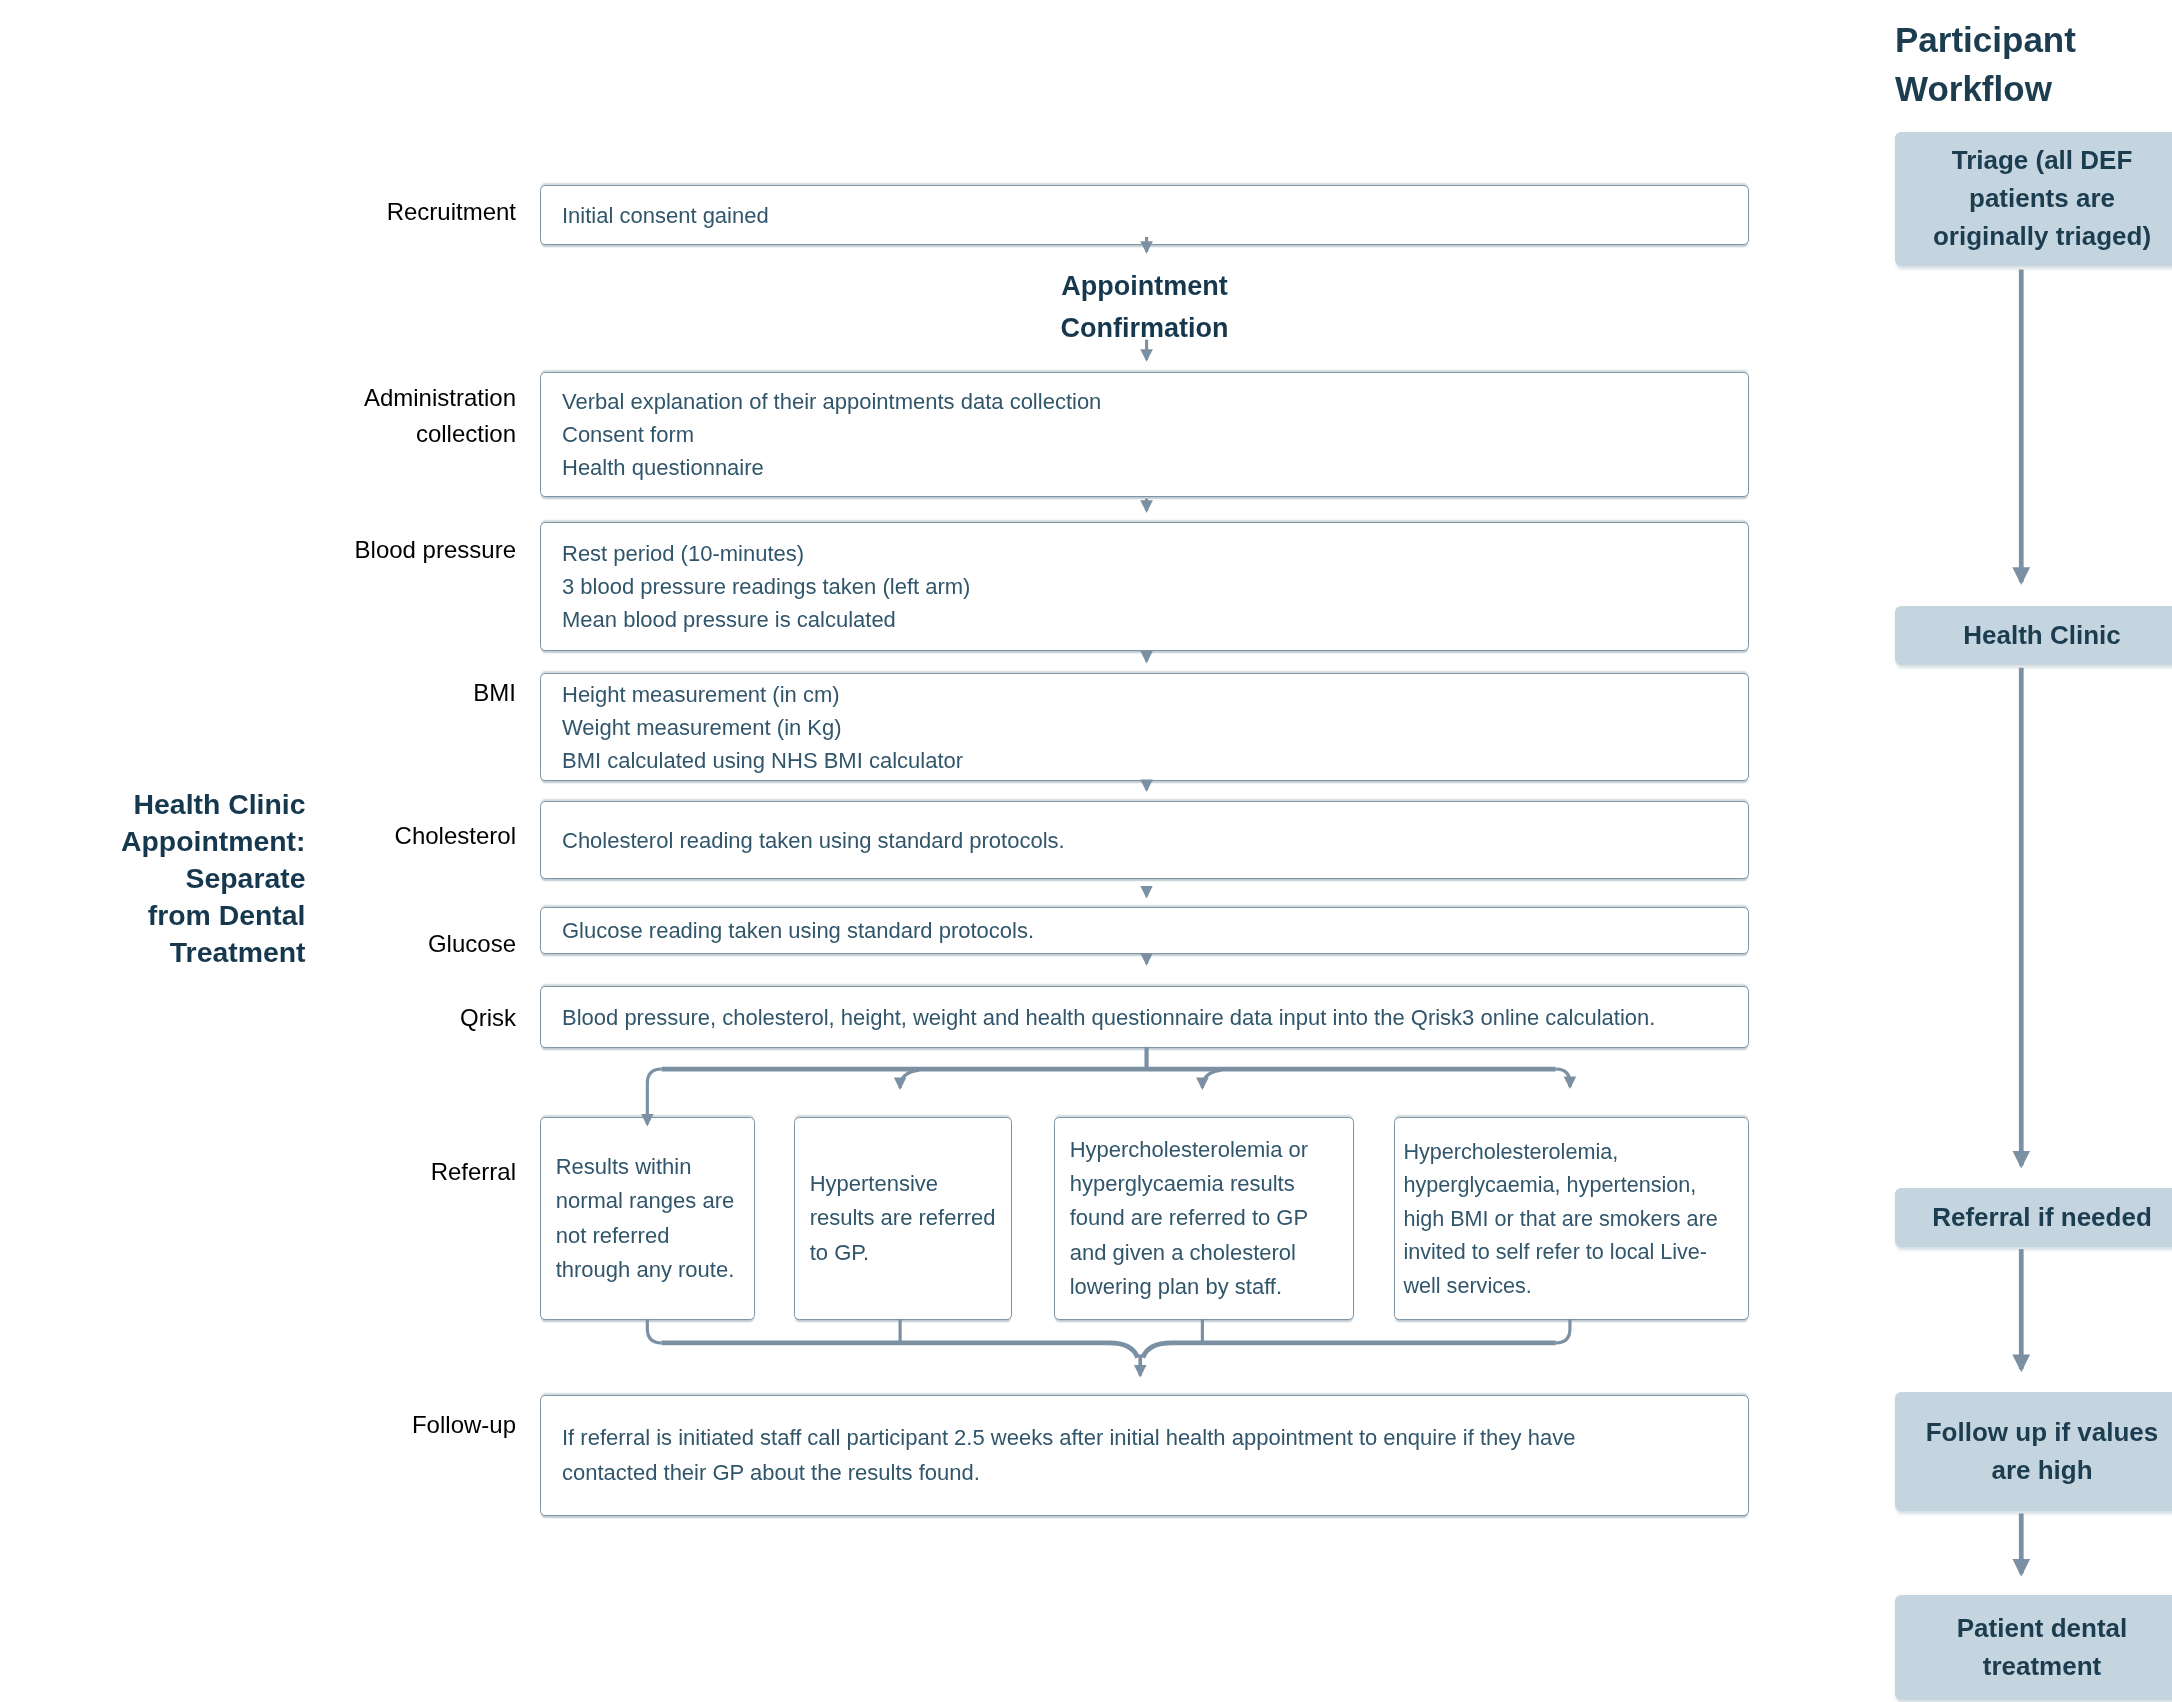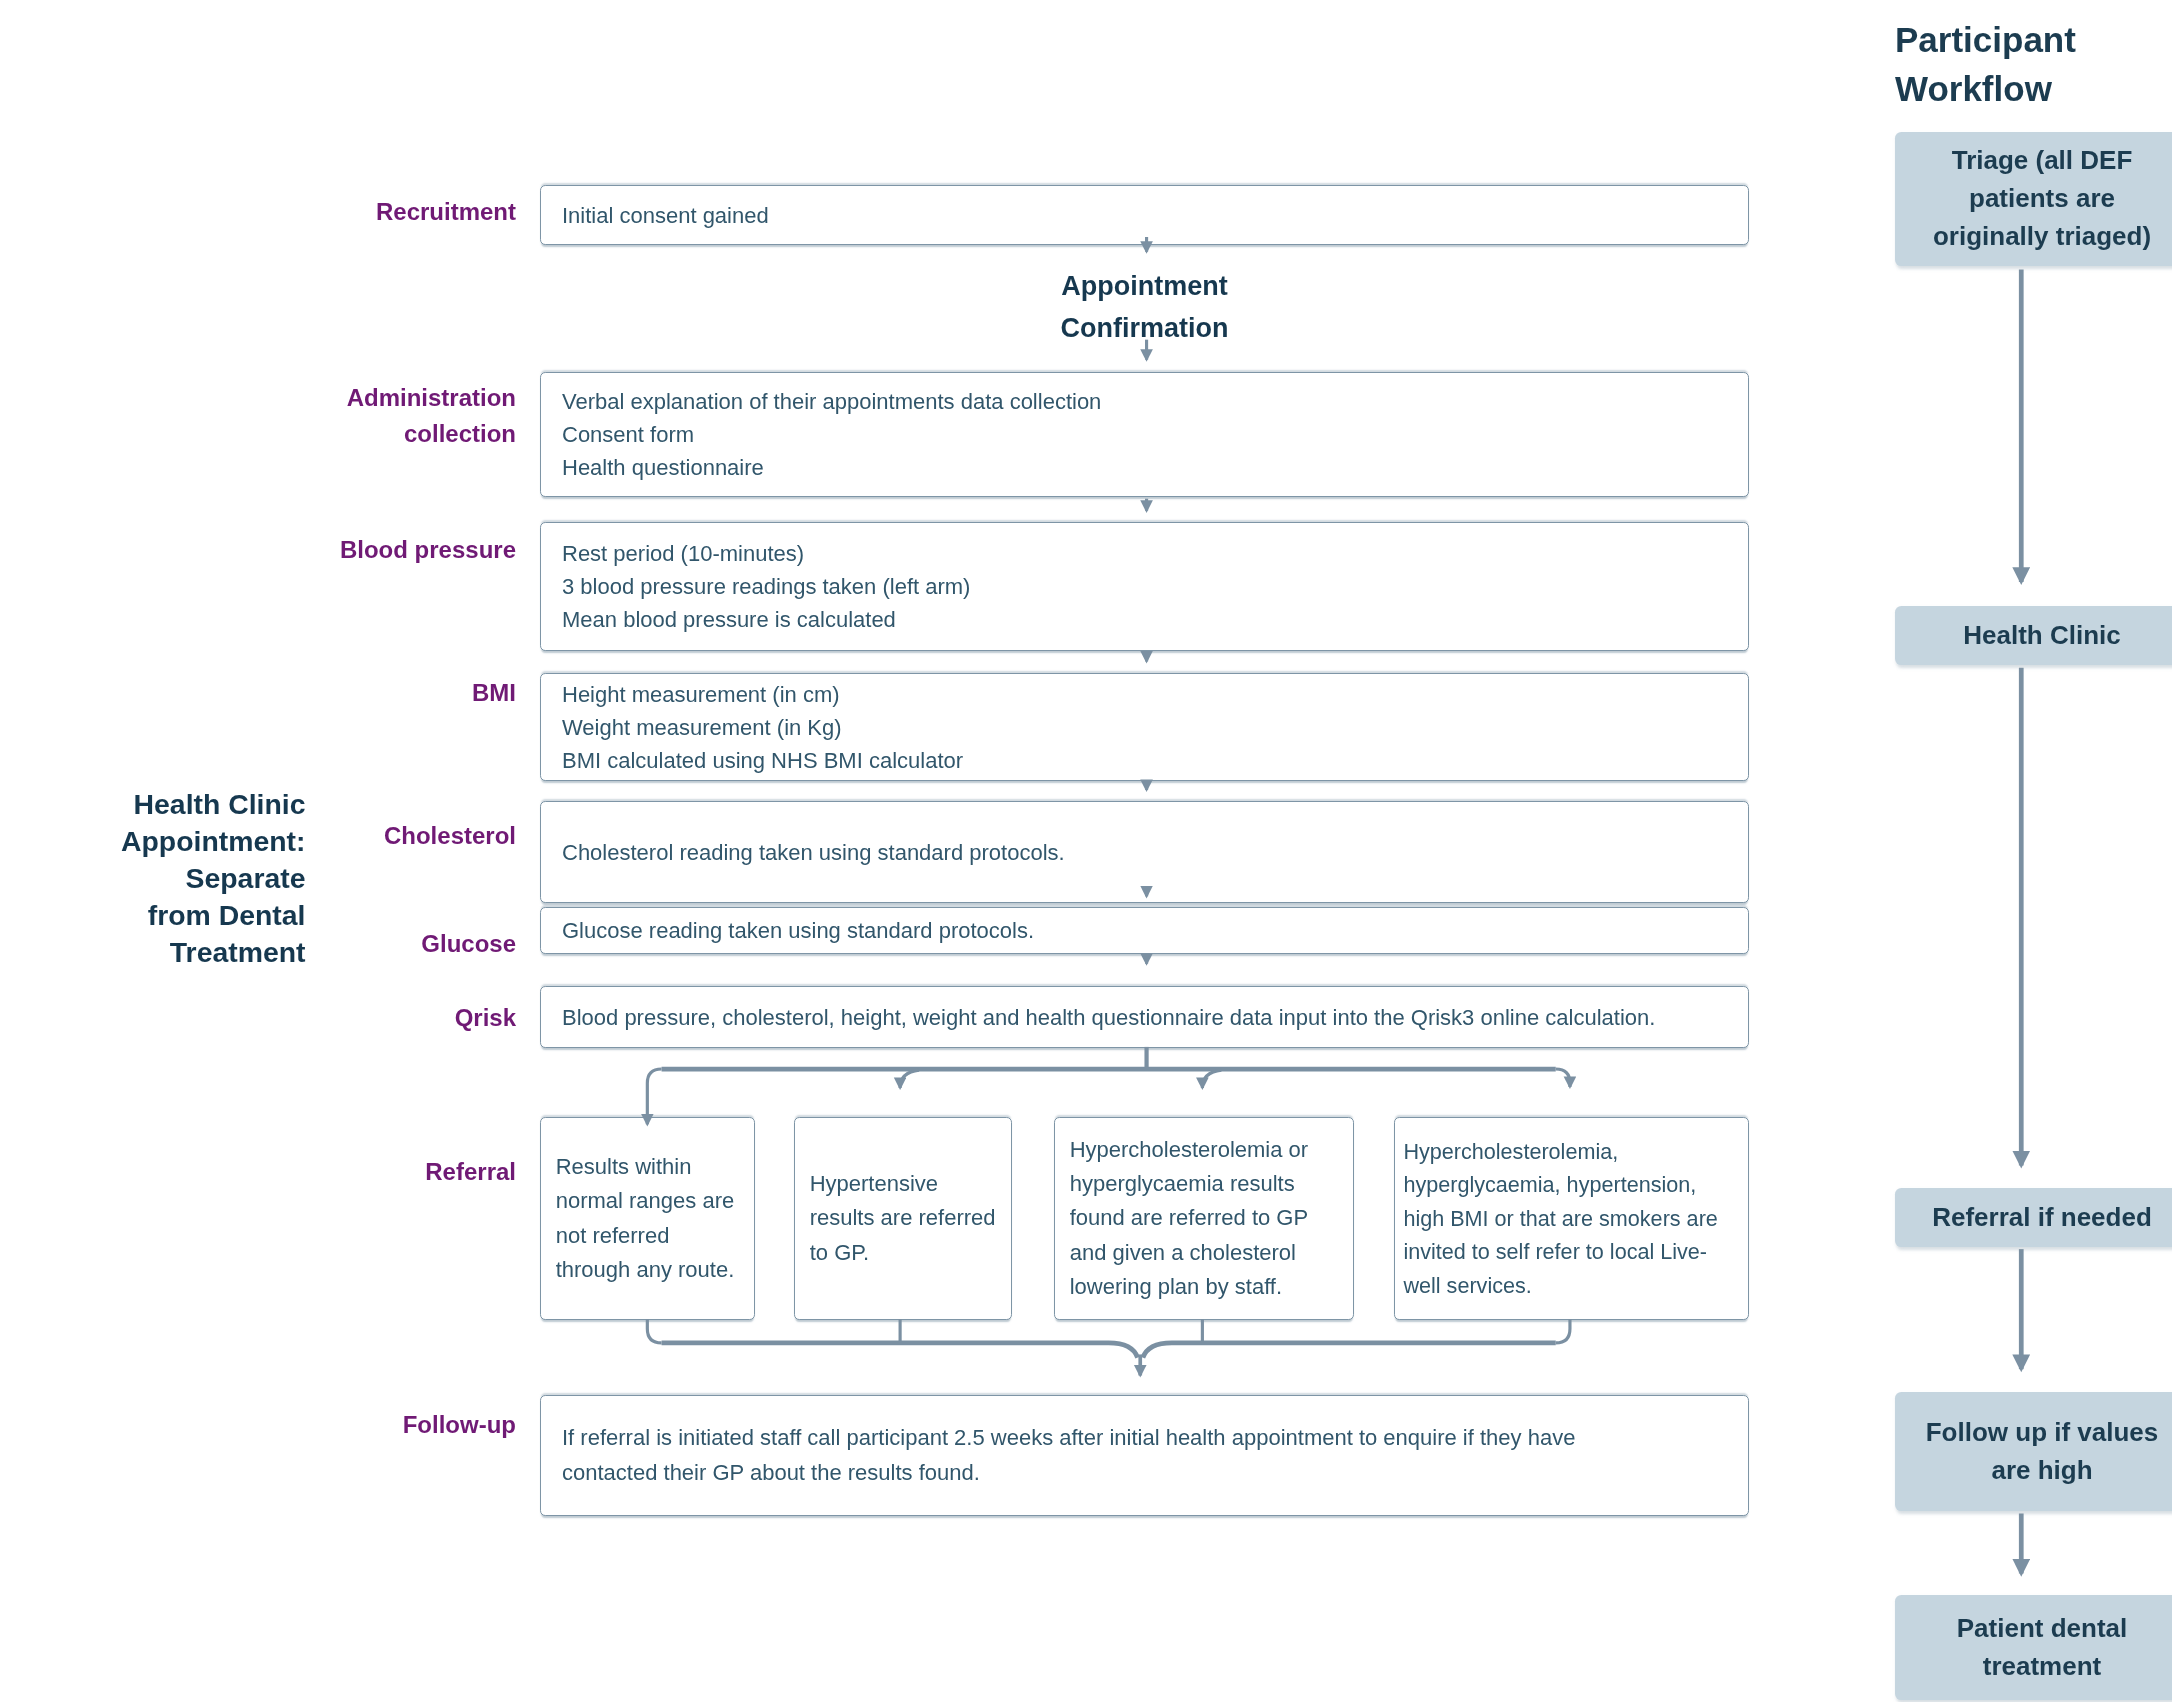--- a/index.html
+++ b/index.html
@@ -34,22 +34,22 @@
     color:#31566b;
     white-space:nowrap;
   }
   
   .stage-label{
     position:absolute;
     right:1656px;
     width:348px;
     text-align:right;
     font-size:24px;
-    font-weight:bold;
-    color:#701a75;
+    font-weight:normal;
+    color:#000000;
     line-height:1.5;
     z-index:2;
   }
   
   .flow-text{
     position:absolute;
     left:540px;
     width:1209px;
     text-align:center;
     font-size:27px;
@@ -187,21 +187,21 @@
     <div class="bline">3 blood pressure readings taken (left arm)</div>
     <div class="bline">Mean blood pressure is calculated</div>
   </div>
 
   <div class="box" style="top:673px;height:108px;">
     <div class="bline">Height measurement (in cm)</div>
     <div class="bline">Weight measurement (in Kg)</div>
     <div class="bline">BMI calculated using NHS BMI calculator</div>
   </div>
 
-  <div class="box" style="top:801px;height:102px;">
+  <div class="box" style="top:801px;height:78px;">
     <div class="bline">Cholesterol reading taken using standard protocols.</div>
   </div>
 
   <div class="box" style="top:907px;height:47px;">
     <div class="bline">Glucose reading taken using standard protocols.</div>
   </div>
 
   <div class="box" style="top:986px;height:62px;">
     <div class="bline">Blood pressure, cholesterol, height, weight and health questionnaire data input into the Qrisk3 online calculation.</div>
   </div>

